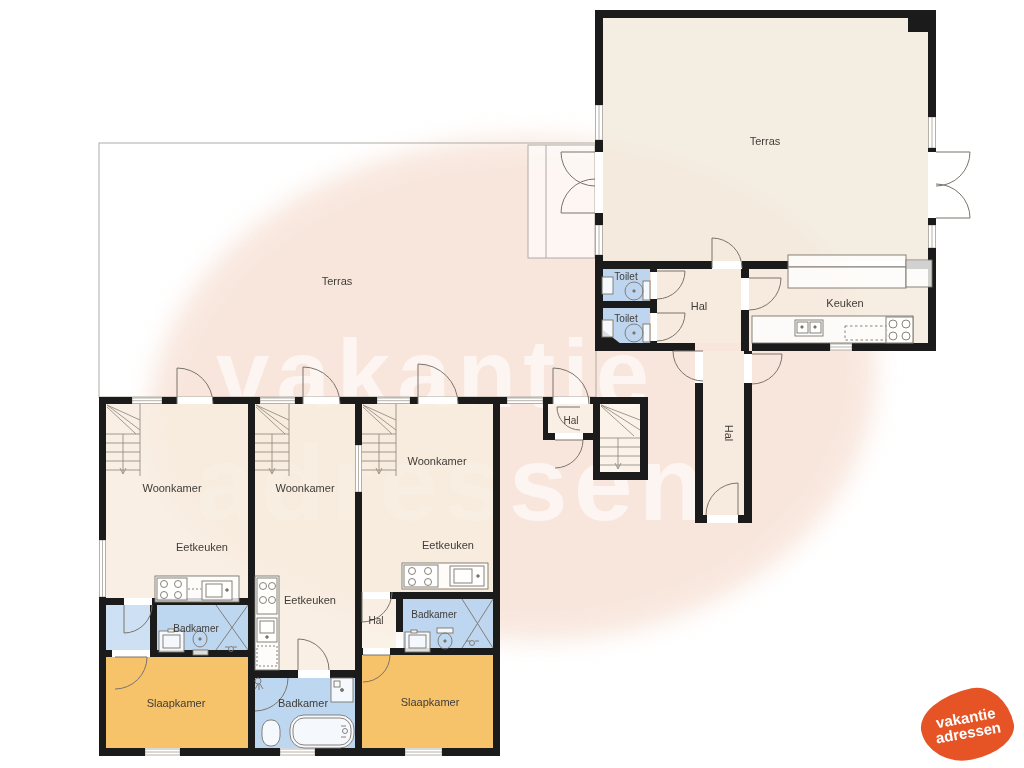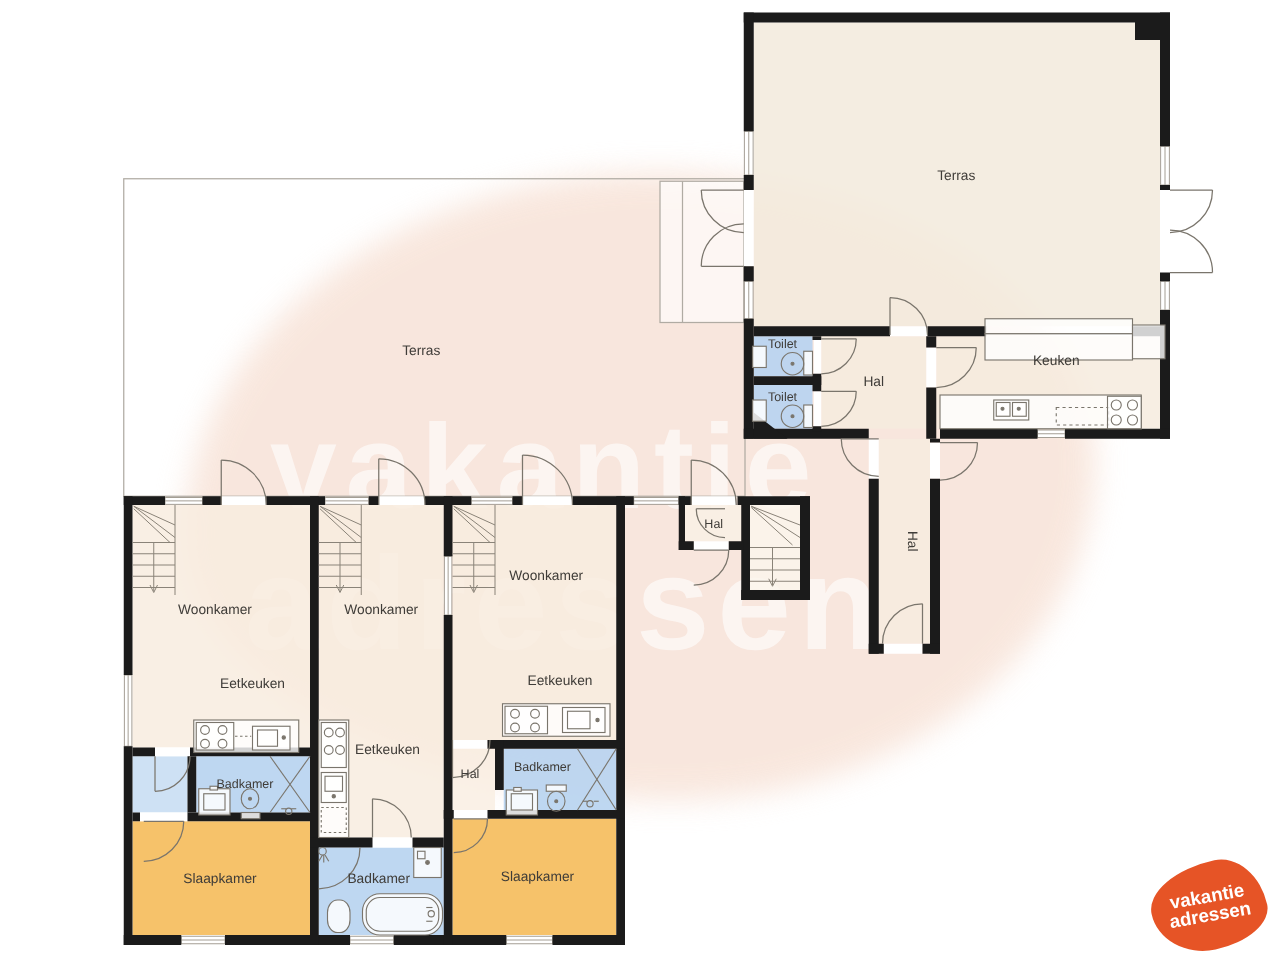--- a/index.html
+++ b/index.html
@@ -405,21 +405,21 @@
           <line x1="493" y1="599" x2="462" y2="648"></line>
         <circle cx="472" cy="643" r="2.5" fill="none"></circle>
           <line x1="466" y1="641" x2="470" y2="641"></line>
           <line x1="475" y1="641" x2="479" y2="641"></line>
       </g>
     </g>
   </svg>
 
   <div class="lbl" style="left:337px;top:281px">Terras</div>
   <div class="lbl" style="left:765px;top:141px">Terras</div>
-  <div class="lbl" style="left:845px;top:289px">Keuken</div>
+  <div class="lbl" style="left:845px;top:303px">Keuken</div>
   <div class="lbl" style="left:699px;top:306px">Hal</div>
   <div class="lbl small" style="left:626px;top:276px">Toilet</div>
   <div class="lbl small" style="left:626px;top:318px">Toilet</div>
   <div class="lbl vert" style="left:729px;top:433px">Hal</div>
   <div class="lbl small" style="left:571px;top:420px">Hal</div>
   <div class="lbl" style="left:172px;top:488px">Woonkamer</div>
   <div class="lbl" style="left:202px;top:547px">Eetkeuken</div>
   <div class="lbl small" style="left:196px;top:628px">Badkamer</div>
   <div class="lbl" style="left:176px;top:703px">Slaapkamer</div>
   <div class="lbl" style="left:305px;top:488px">Woonkamer</div>

